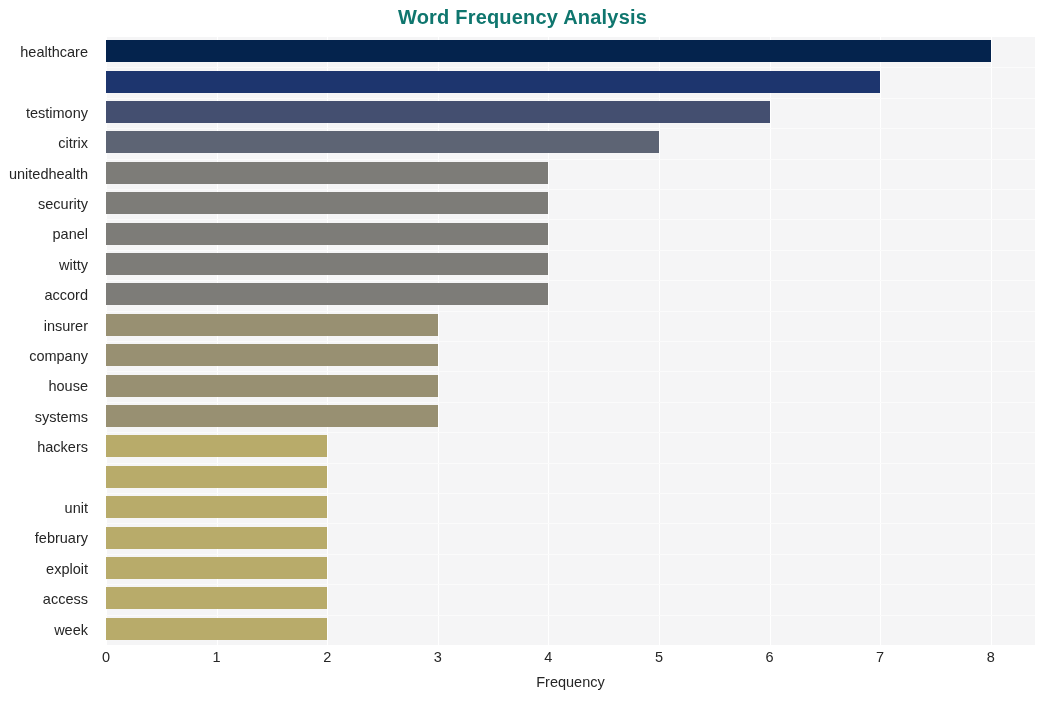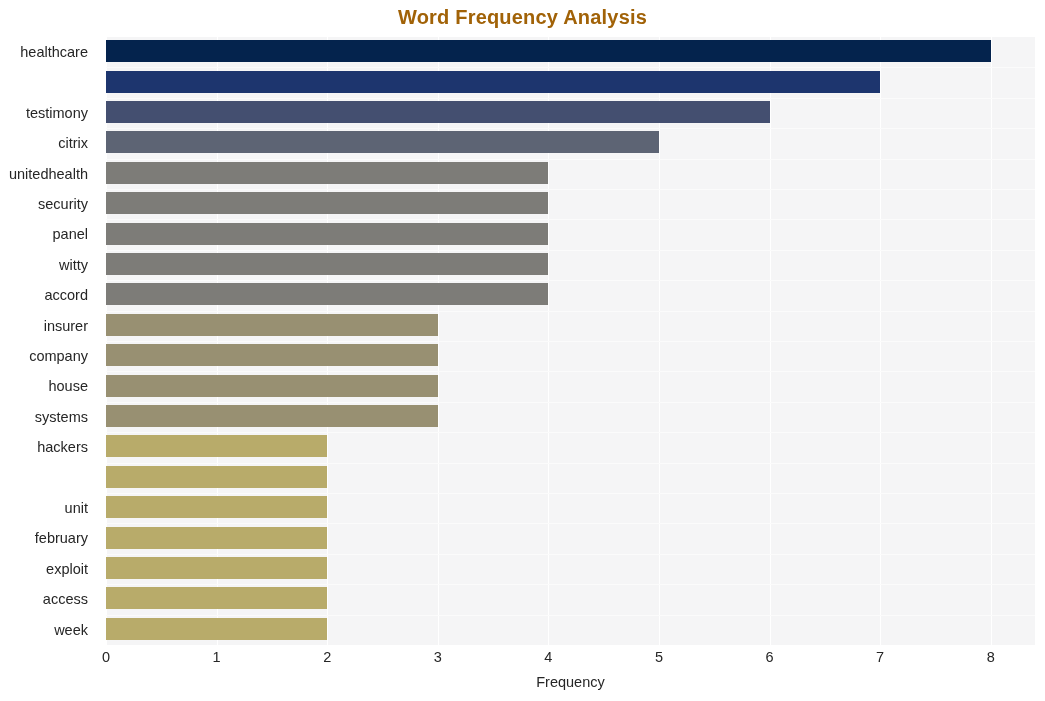--- a/index.html
+++ b/index.html
@@ -26,21 +26,21 @@
   }
 
   #chart-title {
     position: absolute;
     left: 0;
     top: 6px;
     width: 1045px;
     text-align: center;
     font-size: 20px;
     font-weight: bold;
-    color: #a16207;
+    color: #0f766e;
     letter-spacing: 0.2px;
   }
 
   
   #plot-area {
     position: absolute;
     left: 106px;
     top: 37px;
     width: 929px;
     height: 608px;

